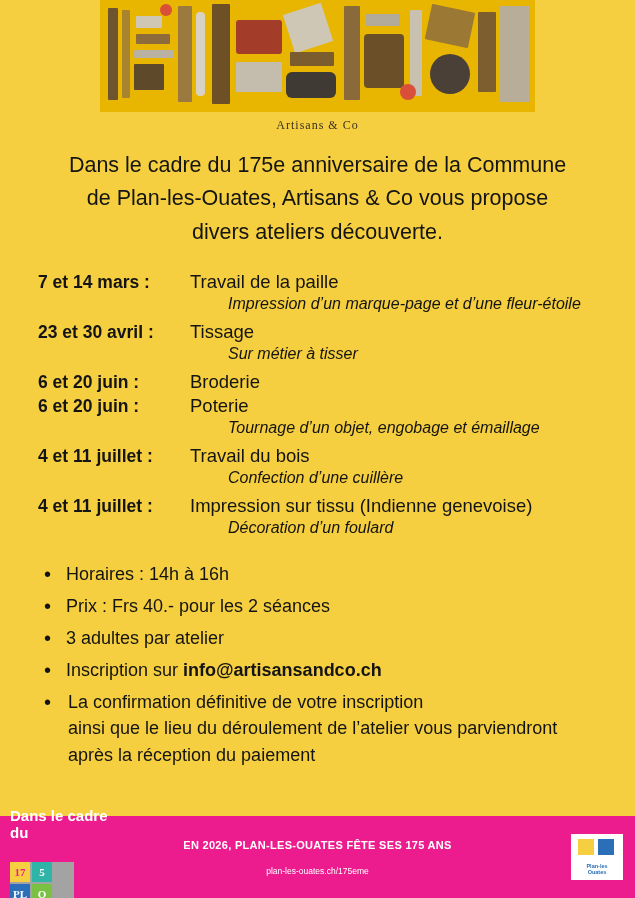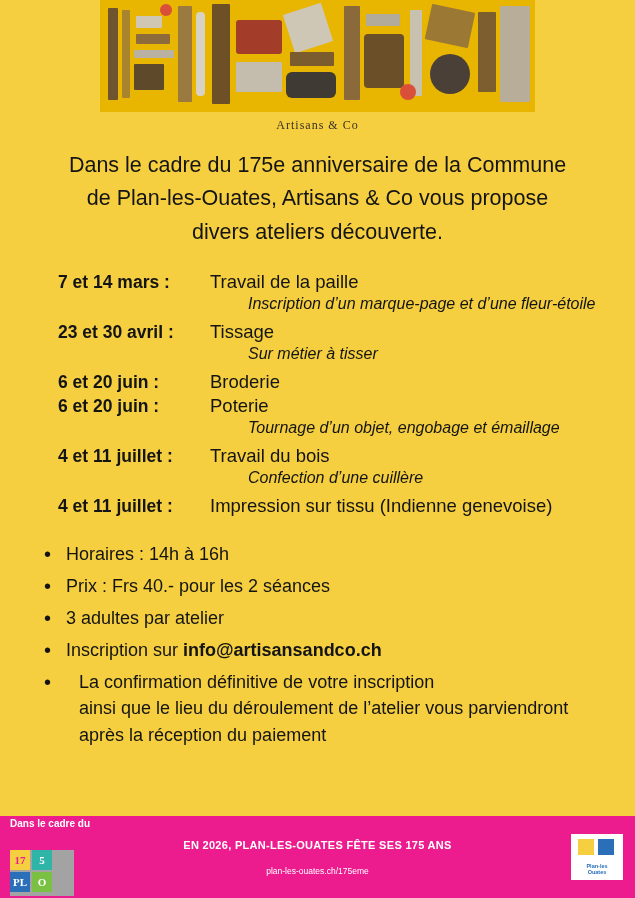--- a/index.html
+++ b/index.html
@@ -52,21 +52,21 @@
     text-align: center;
     font-size: 21.5px;
     line-height: 1.55;
     color: #141414;
   }
   .intro div { white-space: nowrap; }
 
   
   .workshops {
     margin: 22px 0 12px 0;
-    padding: 0 0 0 58px;
+    padding: 0 0 0 38px;
   }
   .ws-row {
     display: flex;
     align-items: baseline;
     margin-bottom: 2px;
   }
   .ws-date {
     width: 152px;
     flex: 0 0 152px;
     font-size: 17.5px;
@@ -99,42 +99,42 @@
     color: #141414;
   }
   .bullets li::before {
     content: "•";
     position: absolute;
     left: 0;
     top: -1px;
     font-size: 20px;
   }
   .bullets b { font-weight: bold; }
-  .bullets .cont { display: block; padding-left: 2px; margin-left: 11px; }
+  .bullets .cont { display: block; padding-left: 2px; }
 
   
   .footer {
     position: absolute;
     left: 0;
     bottom: 0;
     width: 100%;
     height: 82px;
     background: #ec1c8e;
     color: #ffffff;
     display: flex;
     align-items: center;
   }
   .footer-left {
     width: 118px;
     flex: 0 0 118px;
     padding-left: 10px;
     box-sizing: border-box;
   }
   .footer-left .fl-label {
-    font-size: 10px;
+    font-size: 15px;
     font-weight: bold;
     color: #ffffff;
     margin-bottom: 21px;
   }
   .logo175 {
     width: 64px;
     height: 46px;
     background: #a3a3a3;
     position: relative;
     font-family: Liberation Serif, serif;
@@ -249,21 +249,21 @@
   <div>divers ateliers découverte.</div>
 </div>
 
 <div class="workshops">
 
   <div>
     <div class="ws-row">
       <div class="ws-date">7 et 14 mars :</div>
       <div class="ws-title">Travail de la paille</div>
     </div>
-    <div class="ws-sub">Inscription d’un marque-page et d’une fleur-étoile</div>
+    <div class="ws-sub">Impression d’un marque-page et d’une fleur-étoile</div>
   </div>
 
   <div>
     <div class="ws-row">
       <div class="ws-date">23 et 30 avril :</div>
       <div class="ws-title">Tissage</div>
     </div>
     <div class="ws-sub">Sur métier à tisser</div>
   </div>
 
@@ -288,20 +288,21 @@
       <div class="ws-title">Travail du bois</div>
     </div>
     <div class="ws-sub">Confection d’une cuillère</div>
   </div>
 
   <div>
     <div class="ws-row">
       <div class="ws-date">4 et 11 juillet :</div>
       <div class="ws-title">Impression sur tissu (Indienne genevoise)</div>
     </div>
+    <div class="ws-sub">Décoration d’un foulard</div>
   </div>
 
 </div>
 
 <ul class="bullets">
   <li>
     <span>Horaires : 14h à 16h</span>
   </li>
   <li>
     <span>Prix : Frs 40.- pour les 2 séances</span>

